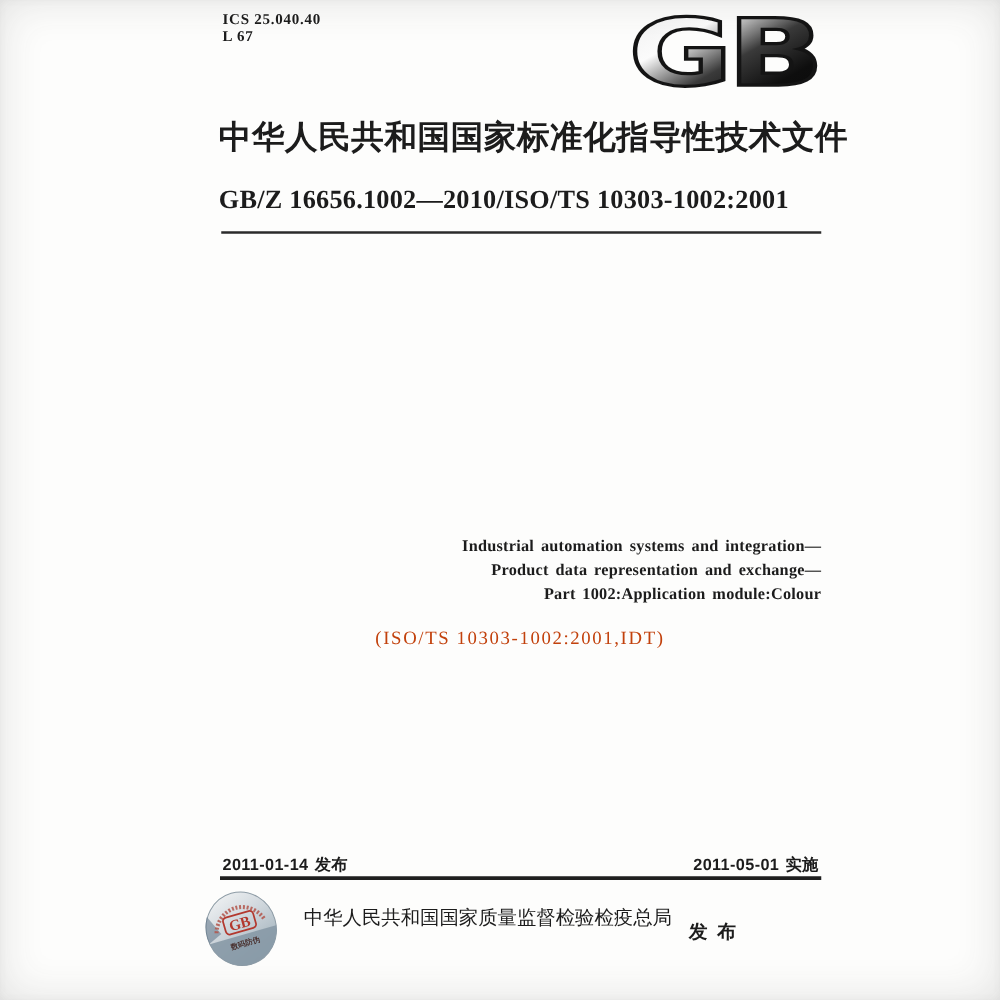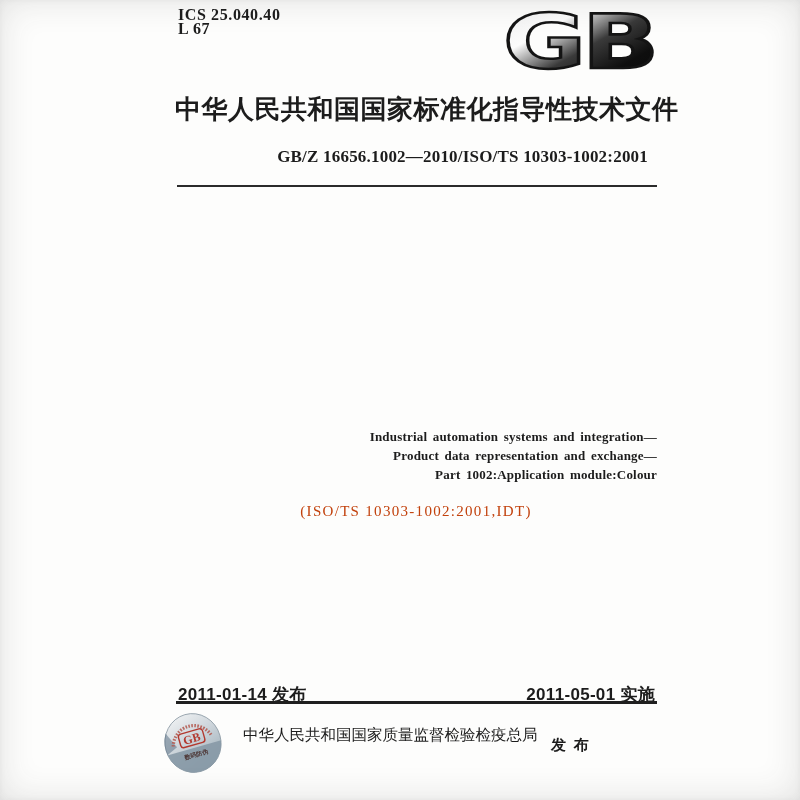--- a/index.html
+++ b/index.html
@@ -15,37 +15,37 @@
   
   .page::after {
     content: "";
     position: absolute; inset: 0;
     box-shadow: inset 0 0 35px rgba(60,60,60,0.14), inset 0 0 6px rgba(120,120,120,0.08);
     pointer-events: none;
   }
 
   .ics-block {
     position: absolute; left: 178px; top: 8px;
-    font-weight: bold; font-size: 16px; line-height: 14px;
+    font-weight: bold; font-size: 12px; line-height: 14px;
     letter-spacing: 0.6px;
   }
 
   .gb-logo { position: absolute; left: 497px; top: 4px; width: 164px; height: 76px; }
 
   .doc-type-title {
     position: absolute; left: 175px; top: 92px; width: 482px;
     text-align: center;
     font-size: 26px; font-weight: bold; letter-spacing: 0.5px;
     white-space: nowrap;
   }
 
   .std-number {
     position: absolute; left: 175px; top: 147px; width: 473px;
-    text-align: right;
-    font-size: 17px; font-weight: bold; letter-spacing: 0.2px;
+    text-align: left;
+    font-size: 21px; font-weight: bold; letter-spacing: 0.2px;
     white-space: nowrap;
   }
 
   .rule { position: absolute; background: #2b2b2b; }
   .rule-header { left: 177px; top: 185px; width: 480px; height: 2px; }
   .rule-footer { left: 176px; top: 701px; width: 481px; height: 2.5px; background: #1f1f1f; }
 
   .title-zh {
     position: absolute; left: 175px; top: 295px; width: 482px;
     text-align: center;
@@ -65,21 +65,21 @@
     position: absolute; left: 175px; top: 503px; width: 482px;
     text-align: center;
     font-size: 15px; letter-spacing: 1.3px;
     color: #c2410c;
   }
 
   .date-row {
     position: absolute; left: 178px; top: 683px; width: 477px;
     display: flex; justify-content: space-between;
     font-family: "Liberation Sans", "DejaVu Sans", sans-serif;
-    font-size: 17px; font-weight: bold; letter-spacing: 0.3px;
+    font-size: 13px; font-weight: bold; letter-spacing: 0.3px;
     white-space: nowrap;
   }
   .date-row .gap { display: inline-block; width: 5px; }
 
   .seal { position: absolute; left: 162px; top: 710px; width: 62px; height: 66px; }
 
   .publisher {
     position: absolute; left: 243px; top: 725px;
     font-weight: normal; font-size: 15.5px; line-height: 19.5px;
     white-space: nowrap;

